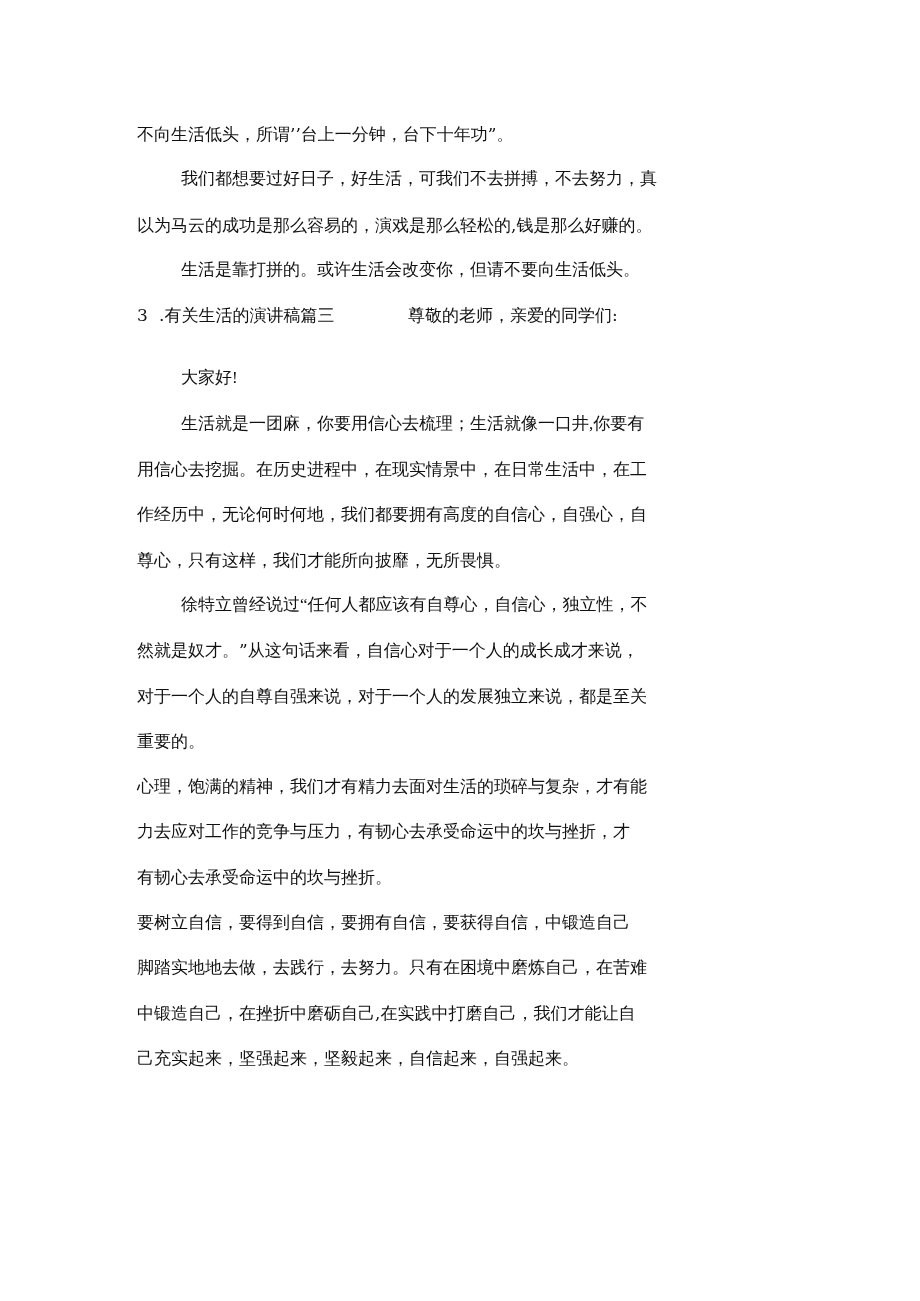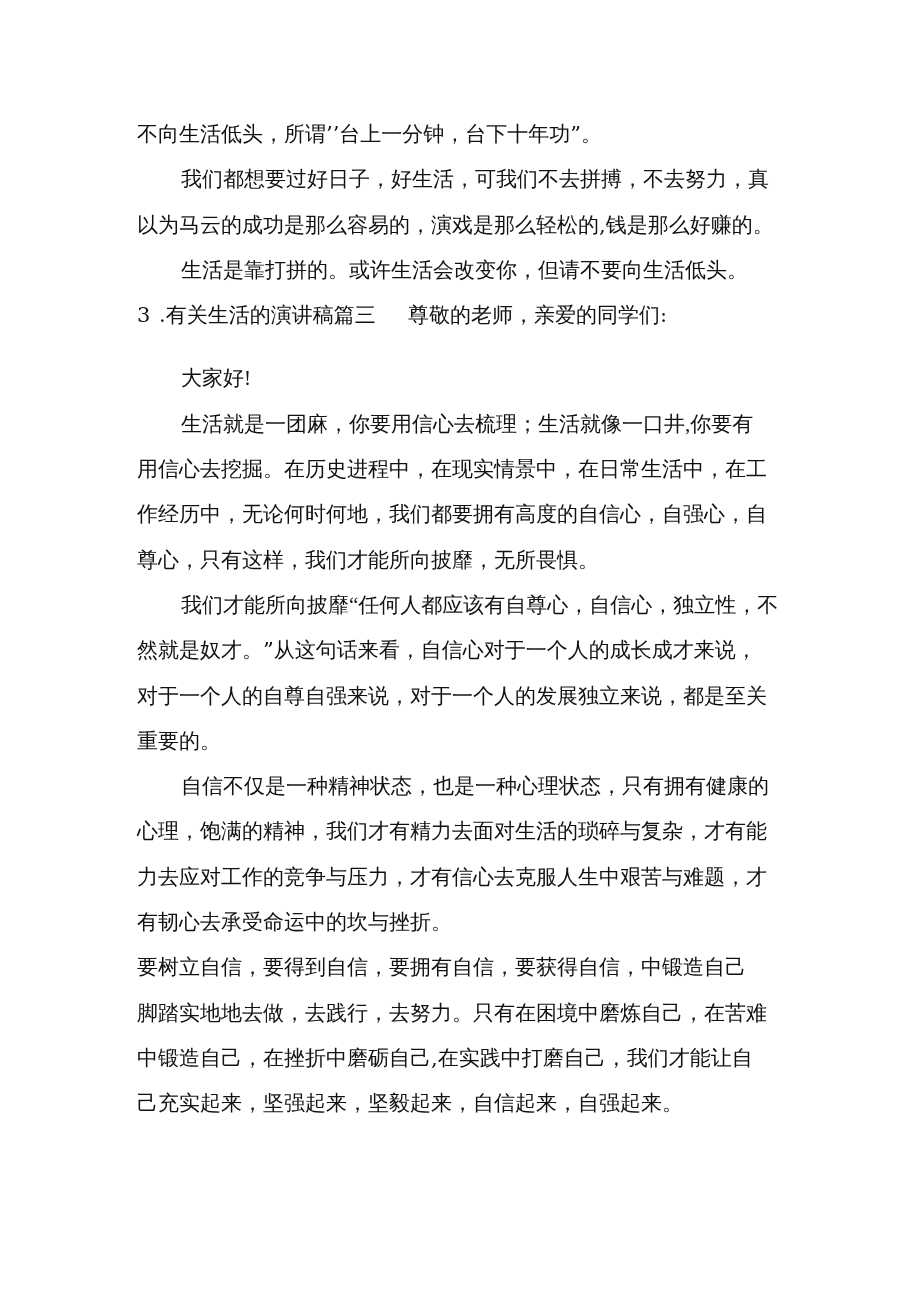--- a/index.html
+++ b/index.html
@@ -17,21 +17,21 @@
     }
     .page {
       position: absolute;
       left: 137px;
       top: 116px;
       width: 650px;
     }
     .line {
       height: 45.3px;
       line-height: 36px;
-      font-size: 21px;
+      font-size: 17px;
       white-space: nowrap;
       letter-spacing: 0px;
     }
     .indent { padding-left: 44px; font-family: Liberation Serif, serif; }
     .heading-line { position: relative; }
     .heading-line .num { display: inline-block; width: 22px; }
     .heading-line .greeting {
       position: absolute;
       left: 271px;
       top: 0;
@@ -58,28 +58,27 @@
 
   <div class="gap"></div>
 
   <div class="line indent">大家好!</div>
 
   <div class="line indent">生活就是一团麻，你要用信心去梳理；生活就像一口井,你要有</div>
   <div class="line">用信心去挖掘。在历史进程中，在现实情景中，在日常生活中，在工</div>
   <div class="line">作经历中，无论何时何地，我们都要拥有高度的自信心，自强心，自</div>
   <div class="line">尊心，只有这样，我们才能所向披靡，无所畏惧。</div>
 
-  <div class="line indent">我们才能所向披靡“任何人都应该有自尊心，自信心，独立性，不</div>
+  <div class="line indent">徐特立曾经说过“任何人都应该有自尊心，自信心，独立性，不</div>
   <div class="line">然就是奴才。”从这句话来看，自信心对于一个人的成长成才来说，</div>
   <div class="line">对于一个人的自尊自强来说，对于一个人的发展独立来说，都是至关</div>
   <div class="line">重要的。</div>
 
-  <div class="line indent">自信不仅是一种精神状态，也是一种心理状态，只有拥有健康的</div>
   <div class="line">心理，饱满的精神，我们才有精力去面对生活的琐碎与复杂，才有能</div>
-  <div class="line">力去应对工作的竞争与压力，才有信心去克服人生中艰苦与难题，才</div>
+  <div class="line">力去应对工作的竞争与压力，有韧心去承受命运中的坎与挫折，才</div>
   <div class="line">有韧心去承受命运中的坎与挫折。</div>
 
   <div class="line">要树立自信，要得到自信，要拥有自信，要获得自信，中锻造自己</div>
   <div class="line">脚踏实地地去做，去践行，去努力。只有在困境中磨炼自己，在苦难</div>
   <div class="line">中锻造自己，在挫折中磨砺自己,在实践中打磨自己，我们才能让自</div>
   <div class="line">己充实起来，坚强起来，坚毅起来，自信起来，自强起来。</div>
 
 </div>
 
 </body></html>

